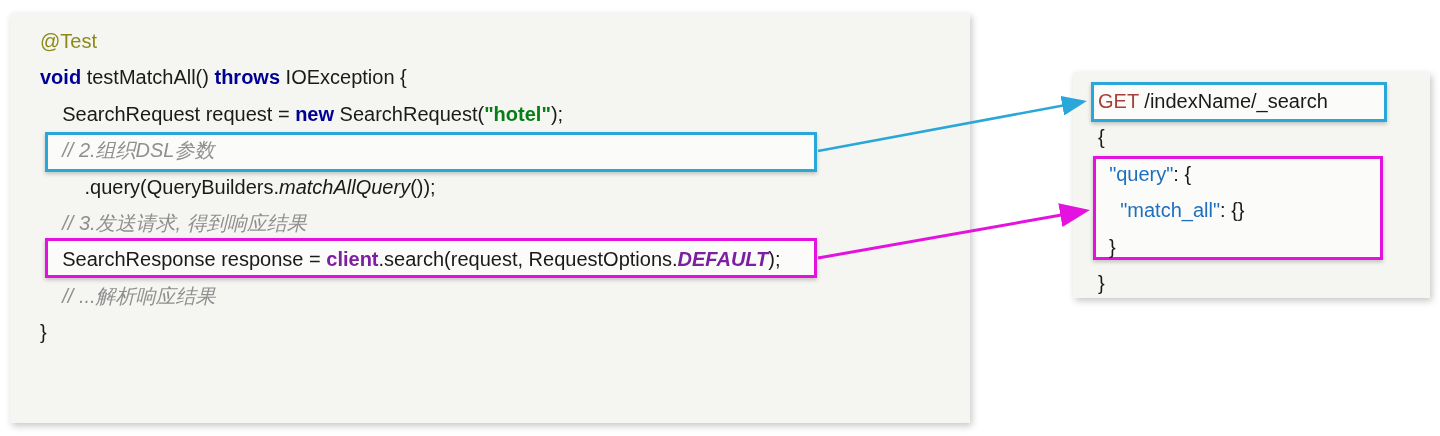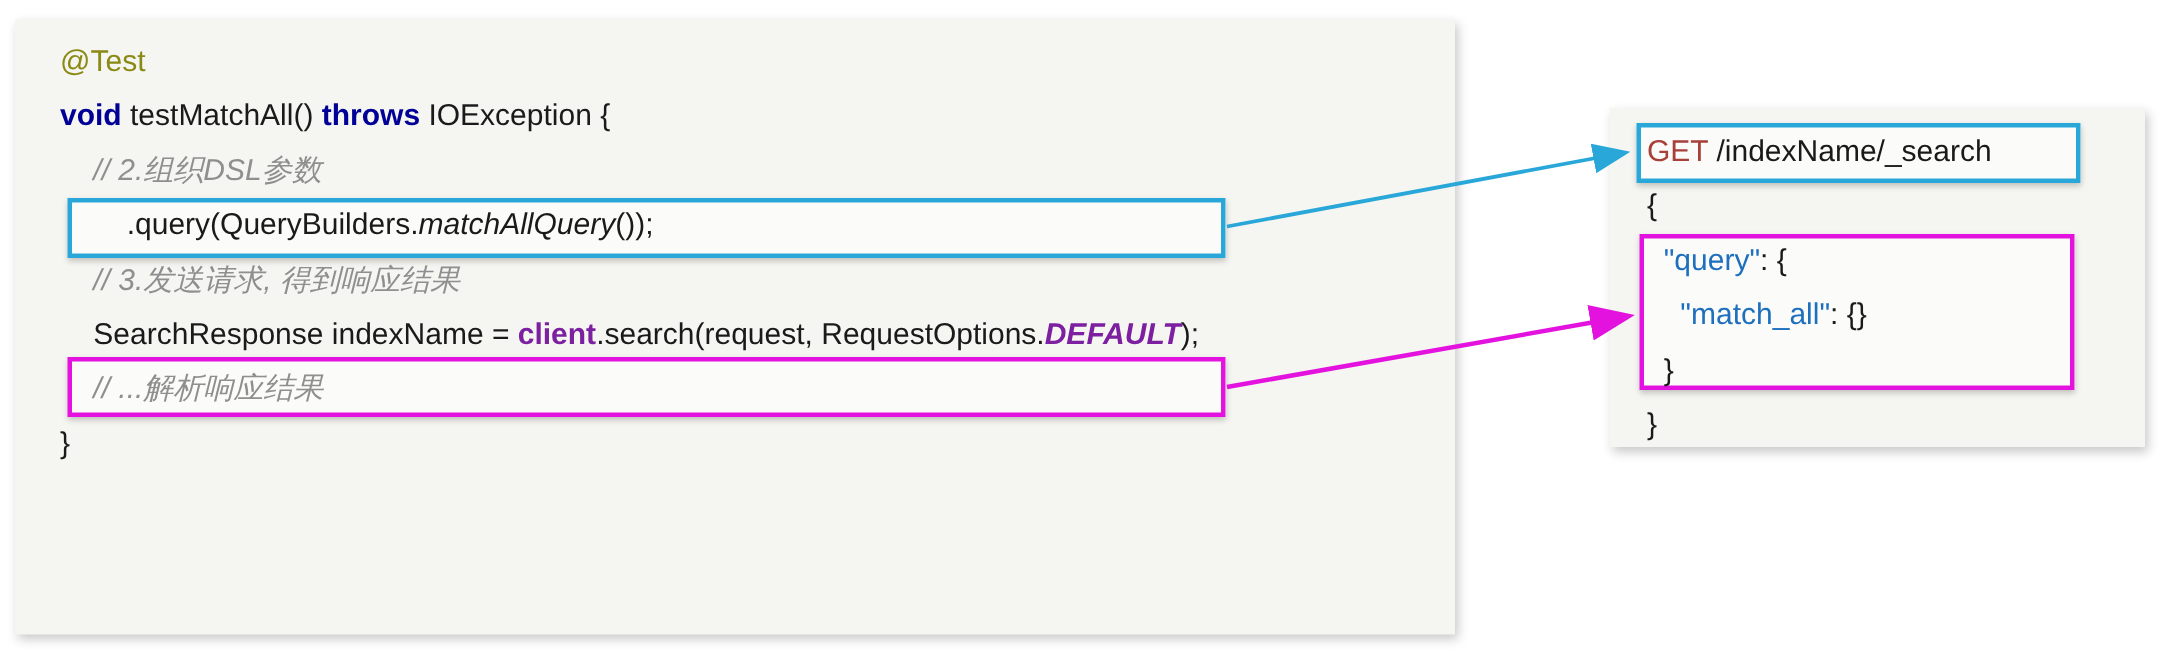--- a/index.html
+++ b/index.html
@@ -41,24 +41,25 @@
 <body>
 
 <div class="stage">
 
   <div class="panel panel-left">
     <div class="hl-box hl-cyan box-searchrequest"></div>
     <div class="hl-box hl-magenta box-querybuilder"></div>
     <div class="codeblock codeblock-left">
         <div class="code-line"><span class="tok-annotation">@Test</span></div>
         <div class="code-line"><span class="tok-kw">void</span><span> testMatchAll() </span><span class="tok-kw">throws</span><span> IOException {</span></div>
+        <div class="code-line"><span>    SearchRequest request = </span><span class="tok-kw">new</span><span> SearchRequest(</span><span class="tok-string">"hotel"</span><span>);</span></div>
         <div class="code-line"><span class="tok-comment">    // 2.组织DSL参数</span></div>
         <div class="code-line"><span>        .query(QueryBuilders.</span><span class="tok-italic">matchAllQuery</span><span>());</span></div>
         <div class="code-line"><span class="tok-comment">    // 3.发送请求, 得到响应结果</span></div>
-        <div class="code-line"><span>    SearchResponse indexName = </span><span class="tok-member">client</span><span>.search(request, RequestOptions.</span><span class="tok-member-italic">DEFAULT</span><span>);</span></div>
+        <div class="code-line"><span>    SearchResponse response = </span><span class="tok-member">client</span><span>.search(request, RequestOptions.</span><span class="tok-member-italic">DEFAULT</span><span>);</span></div>
         <div class="code-line"><span class="tok-comment">    // ...解析响应结果</span></div>
         <div class="code-line"><span>}</span></div>
       </div>
   </div>
 
   <div class="panel panel-right">
     <div class="hl-box hl-cyan box-get"></div>
     <div class="hl-box hl-magenta box-dsl"></div>
     <div class="codeblock codeblock-right">
         <div class="code-line"><span class="tok-http">GET</span><span> /indexName/_search</span></div>

